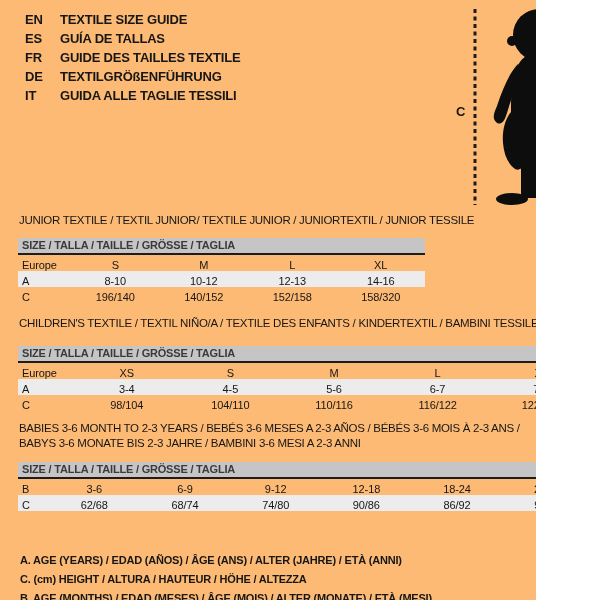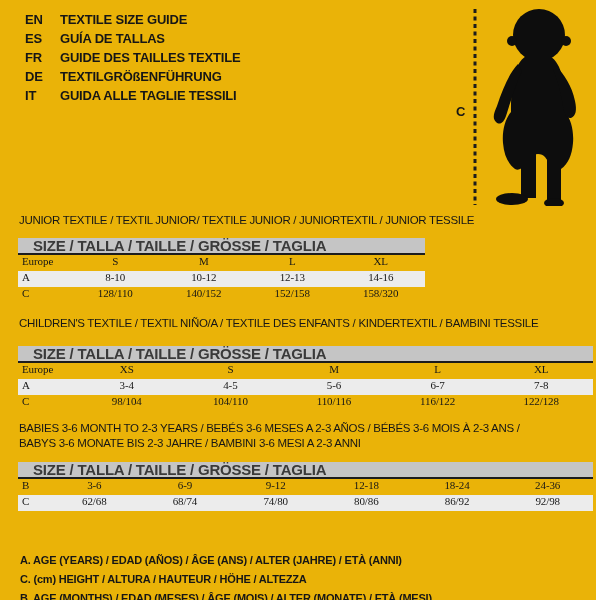--- a/index.html
+++ b/index.html
@@ -1,38 +1,38 @@
 <!DOCTYPE html>
 <html><head>
 <meta charset="utf-8">
 <style>
   html,body{margin:0;padding:0;background:#fff;}
   #canvas{
-    position:relative;width:596px;height:600px;background:#eab308;overflow:hidden;
+    position:relative;width:536px;height:600px;background:#fdba74;overflow:hidden;
     font-family:"Liberation Sans",sans-serif;color:#161616;
   }
   
   .langs{position:absolute;left:25px;top:10px;}
   .lang-row{display:flex;font-weight:bold;font-size:13px;line-height:19px;letter-spacing:-0.2px;}
   .lang-code{width:35px;}
   
   .measure-line{position:absolute;left:473px;top:9px;width:4px;height:196px;}
   .measure-label{position:absolute;left:456px;top:104px;font-weight:bold;font-size:13px;}
   .baby{position:absolute;left:487px;top:6px;width:106px;height:200px;}
   
   .sec-title{position:absolute;left:19px;font-weight:normal;font-size:11.5px;letter-spacing:-0.3px;line-height:15px;white-space:nowrap;}
   
   .sizetable{position:absolute;left:18px;}
   .t1{width:407px;} .t2{width:575px;} .t3{width:575px;}
   .size-bar{
     height:15px;background:var(--header-bar,#c5c5c5);border-bottom:2px solid #1c1c1c;
-    font-size:15px;line-height:15px;padding-left:15px;color:#3a3a3a;font-weight:bold;letter-spacing:-0.2px;
+    font-size:11px;line-height:15px;padding-left:4px;color:#3a3a3a;font-weight:bold;letter-spacing:-0.2px;
     box-sizing:content-box;
   }
-  .trow{display:flex;height:16px;align-items:flex-start;font-size:11px;letter-spacing:-0.1px;font-family:Liberation Serif, serif;}
+  .trow{display:flex;height:16px;align-items:flex-end;font-size:11px;letter-spacing:-0.1px;}
   .trow.shaded{background:var(--row-stripe,#ececec);}
   .row-label{padding-left:4px;}
   .t1 .row-label{width:49px;} .t2 .row-label{width:53px;} .t3 .row-label{width:27px;}
   .cell{flex:1;text-align:center;}
   
   .footnotes{position:absolute;left:20px;top:551px;}
   .footnote{font-weight:bold;font-size:11px;line-height:19px;letter-spacing:-0.2px;white-space:nowrap;}
 </style>
 </head>
 <body>
@@ -98,21 +98,21 @@
     </div>
     <div class="trow shaded">
       <div class="row-label">A</div>
       <div class="cell">8-10</div>
       <div class="cell">10-12</div>
       <div class="cell">12-13</div>
       <div class="cell">14-16</div>
     </div>
     <div class="trow">
       <div class="row-label">C</div>
-      <div class="cell">128/110</div>
+      <div class="cell">196/140</div>
       <div class="cell">140/152</div>
       <div class="cell">152/158</div>
       <div class="cell">158/320</div>
     </div>
   </div>
 
   <div class="sec-title" style="top:316px;">CHILDREN'S TEXTILE / TEXTIL NIÑO/A / TEXTILE DES ENFANTS / KINDERTEXTIL / BAMBINI TESSILE</div>
   <div class="sizetable t2" style="top:346px;">
     <div class="size-bar">SIZE / TALLA / TAILLE / GRÖSSE / TAGLIA</div>
     <div class="trow">
@@ -154,21 +154,21 @@
       <div class="cell">9-12</div>
       <div class="cell">12-18</div>
       <div class="cell">18-24</div>
       <div class="cell">24-36</div>
     </div>
     <div class="trow shaded">
       <div class="row-label">C</div>
       <div class="cell">62/68</div>
       <div class="cell">68/74</div>
       <div class="cell">74/80</div>
-      <div class="cell">80/86</div>
+      <div class="cell">90/86</div>
       <div class="cell">86/92</div>
       <div class="cell">92/98</div>
     </div>
   </div>
 
   <div class="footnotes">
     <div class="footnote">A. AGE (YEARS) / EDAD (AÑOS) / ÂGE (ANS) / ALTER (JAHRE) / ETÀ (ANNI)</div>
     <div class="footnote">C. (cm) HEIGHT / ALTURA / HAUTEUR / HÖHE / ALTEZZA</div>
     <div class="footnote">B. AGE (MONTHS) / EDAD (MESES) / ÂGE (MOIS) / ALTER (MONATE) / ETÀ (MESI)</div>
   </div>

